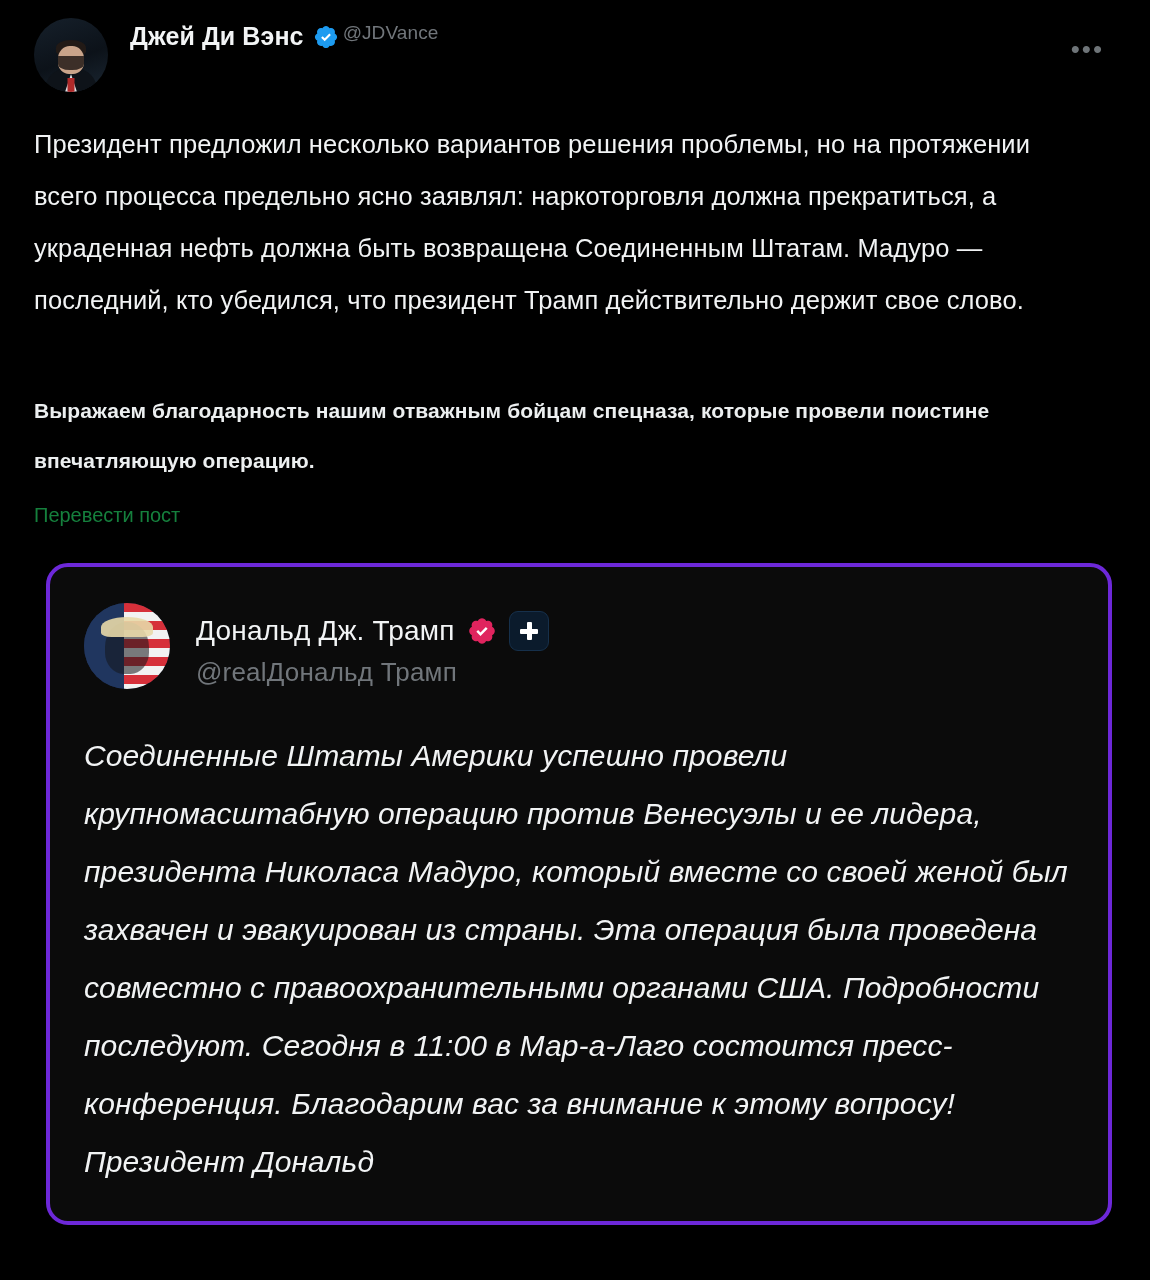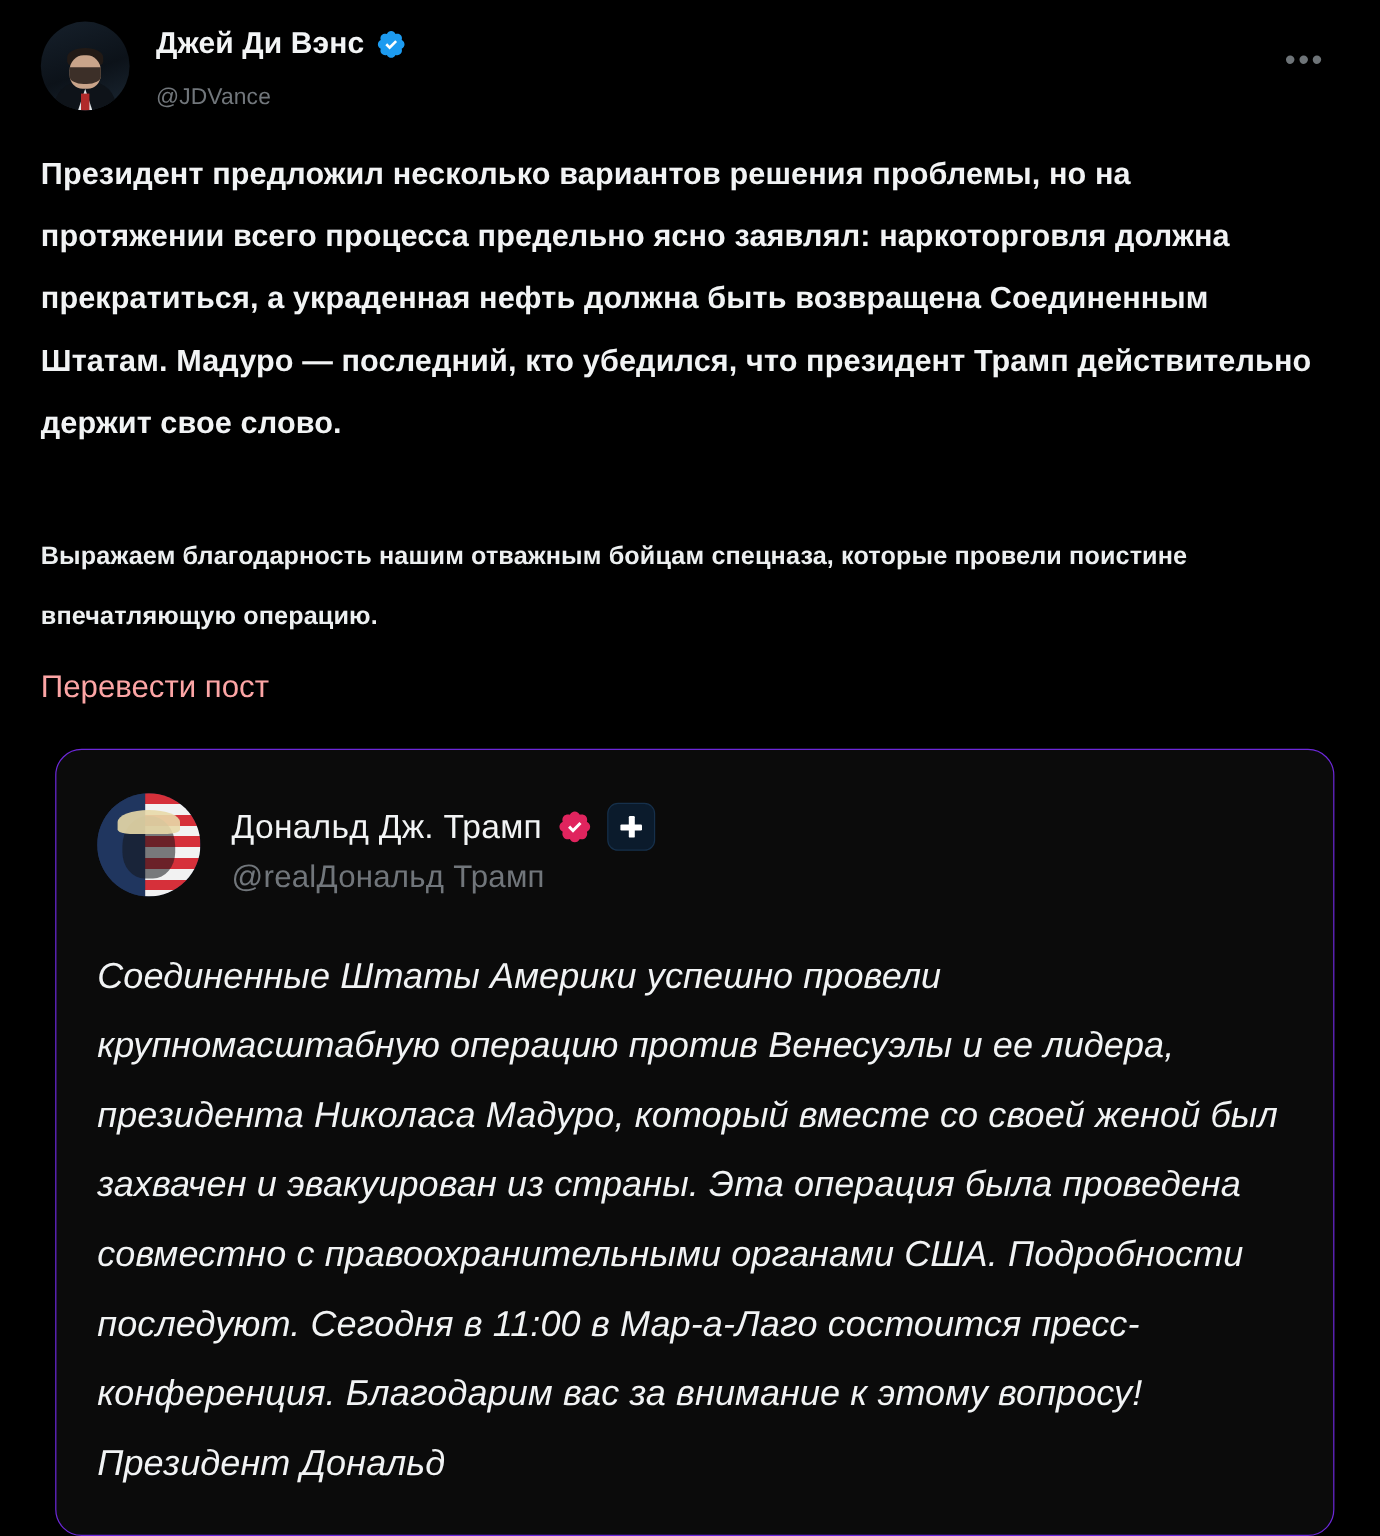--- a/index.html
+++ b/index.html
@@ -99,22 +99,22 @@
     width: 7px;
     height: 14px;
     transform: translateX(-50%);
     background: #b02a2a;
   }
 
   .names {
     margin-left: 22px;
     padding-top: 4px;
     display: flex;
-    flex-direction: column;
-    gap: 20px;
+    flex-direction: row;
+    gap: 4px;
   }
   .name-row {
     display: flex;
     align-items: center;
     gap: 9px;
   }
   .display-name {
     font-size: 25px;
     font-weight: 700;
     color: #f2f4f5;
@@ -141,44 +141,44 @@
   }
 
   
   .tweet-body {
     padding: 26px 50px 0 34px;
   }
   .tweet-text {
     font-size: 25.5px;
     line-height: 52px;
     color: #f1f3f4;
-    font-weight: 700;
+    font-weight: 400;
     letter-spacing: .1px;
   }
   .tweet-text-secondary {
     font-size: 21px;
     line-height: 50px;
     color: #eceff0;
     font-weight: 700;
     letter-spacing: .1px;
     margin-top: 60px;
   }
   .translate-link {
     margin-top: 18px;
-    font-size: 26px;
-    color: #fca5a5;
+    font-size: 20px;
+    color: #15803d;
     cursor: pointer;
     display: inline-block;
     text-align: center;
   }
 
   
   .quote-card {
     margin: 36px 38px 0 46px;
-    border: 1px solid #6d28d9;
+    border: 4px solid #6d28d9;
     border-radius: 22px;
     background: #0b0b0b;
     overflow: hidden;
     padding-bottom: 10px;
   }
   .quote-header {
     display: flex;
     align-items: flex-start;
     padding: 36px 30px 0 34px;
   }

